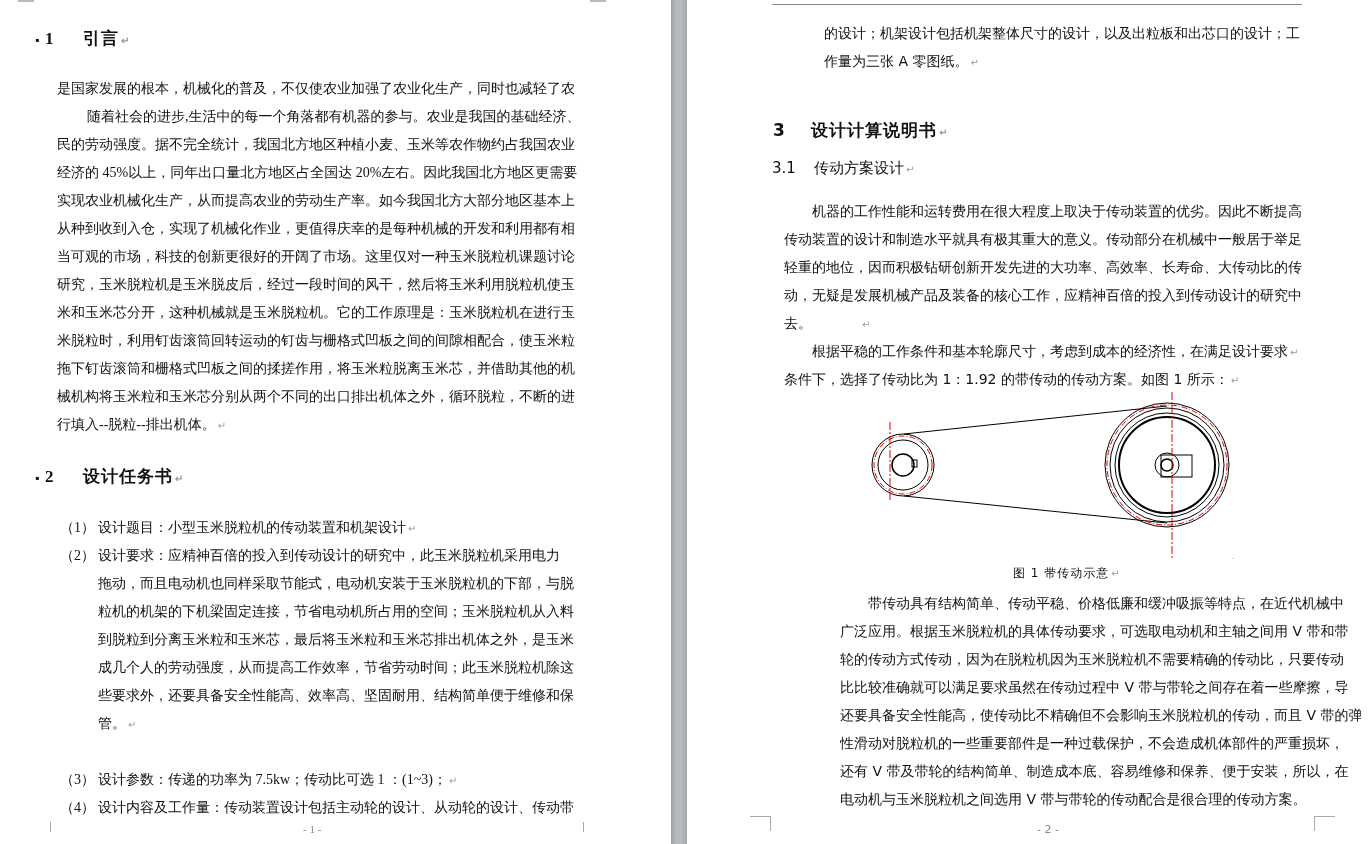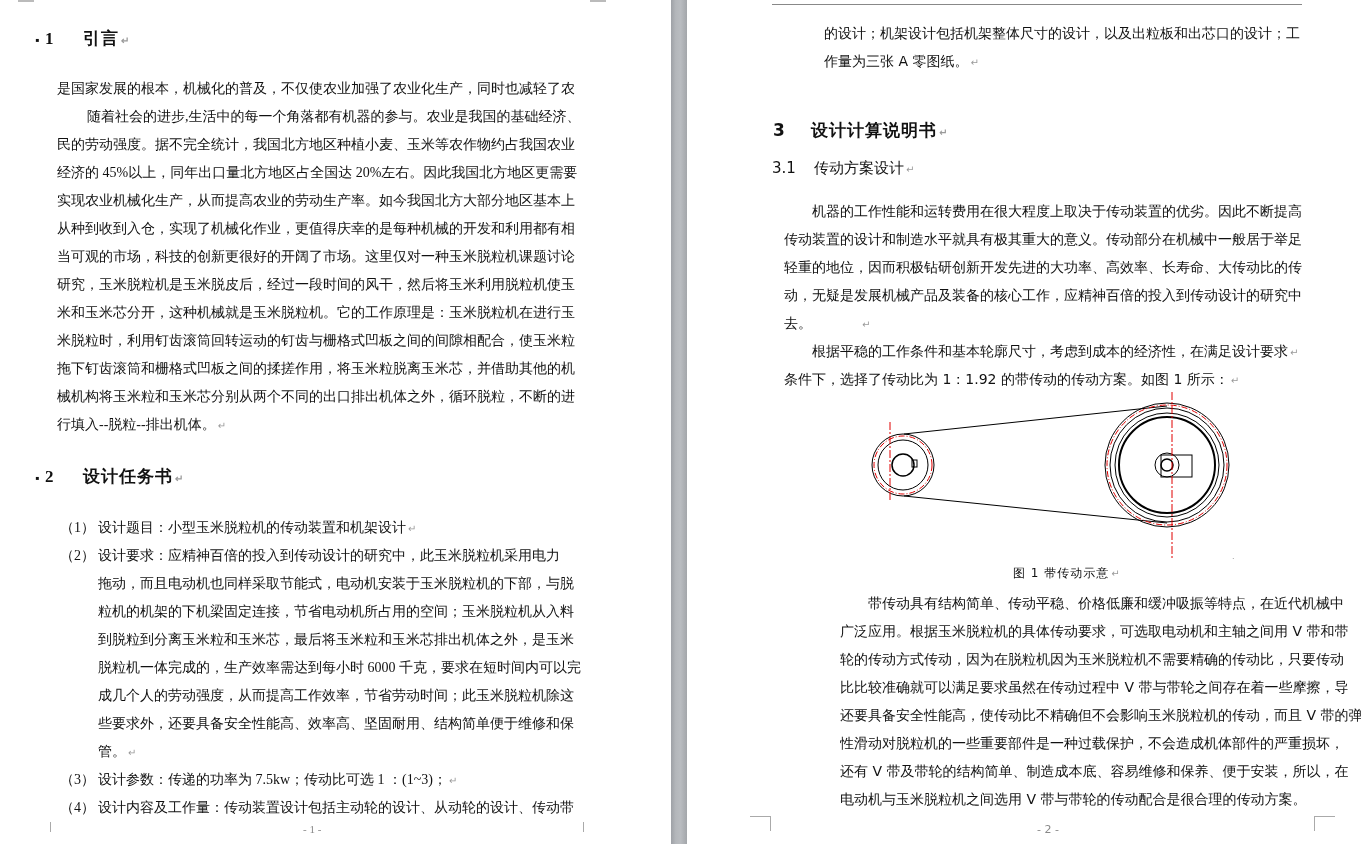--- a/index.html
+++ b/index.html
@@ -72,21 +72,20 @@
       </div>
   </div>
 
   <div class="list-item" style="left:60px;top:542px;width:530px;">
     <span class="lnum">（2）</span>
     <div class="ltext">
       <span class="line">设计要求：应精神百倍的投入到传动设计的研究中，此玉米脱粒机采用电力</span>
       <span class="line">拖动，而且电动机也同样采取节能式，电动机安装于玉米脱粒机的下部，与脱</span>
       <span class="line">粒机的机架的下机梁固定连接，节省电动机所占用的空间；玉米脱粒机从入料</span>
       <span class="line">到脱粒到分离玉米粒和玉米芯，最后将玉米粒和玉米芯排出机体之外，是玉米</span>
-      <span class="line">脱粒机一体完成的，生产效率需达到每小时 6000 千克，要求在短时间内可以完</span>
       <span class="line">成几个人的劳动强度，从而提高工作效率，节省劳动时间；此玉米脱粒机除这</span>
       <span class="line">些要求外，还要具备安全性能高、效率高、坚固耐用、结构简单便于维修和保</span>
       <span class="line"><span>管。</span><span class="mark">↵</span></span>
     </div>
   </div>
 
   <div class="list-item" style="left:60px;top:766px;width:530px;">
     <span class="lnum">（3）</span>
     <div class="ltext">
         <span class="line"><span>设计参数：传递的功率为 7.5kw；传动比可选 1 ：(1~3)；</span><span class="mark">↵</span></span>

